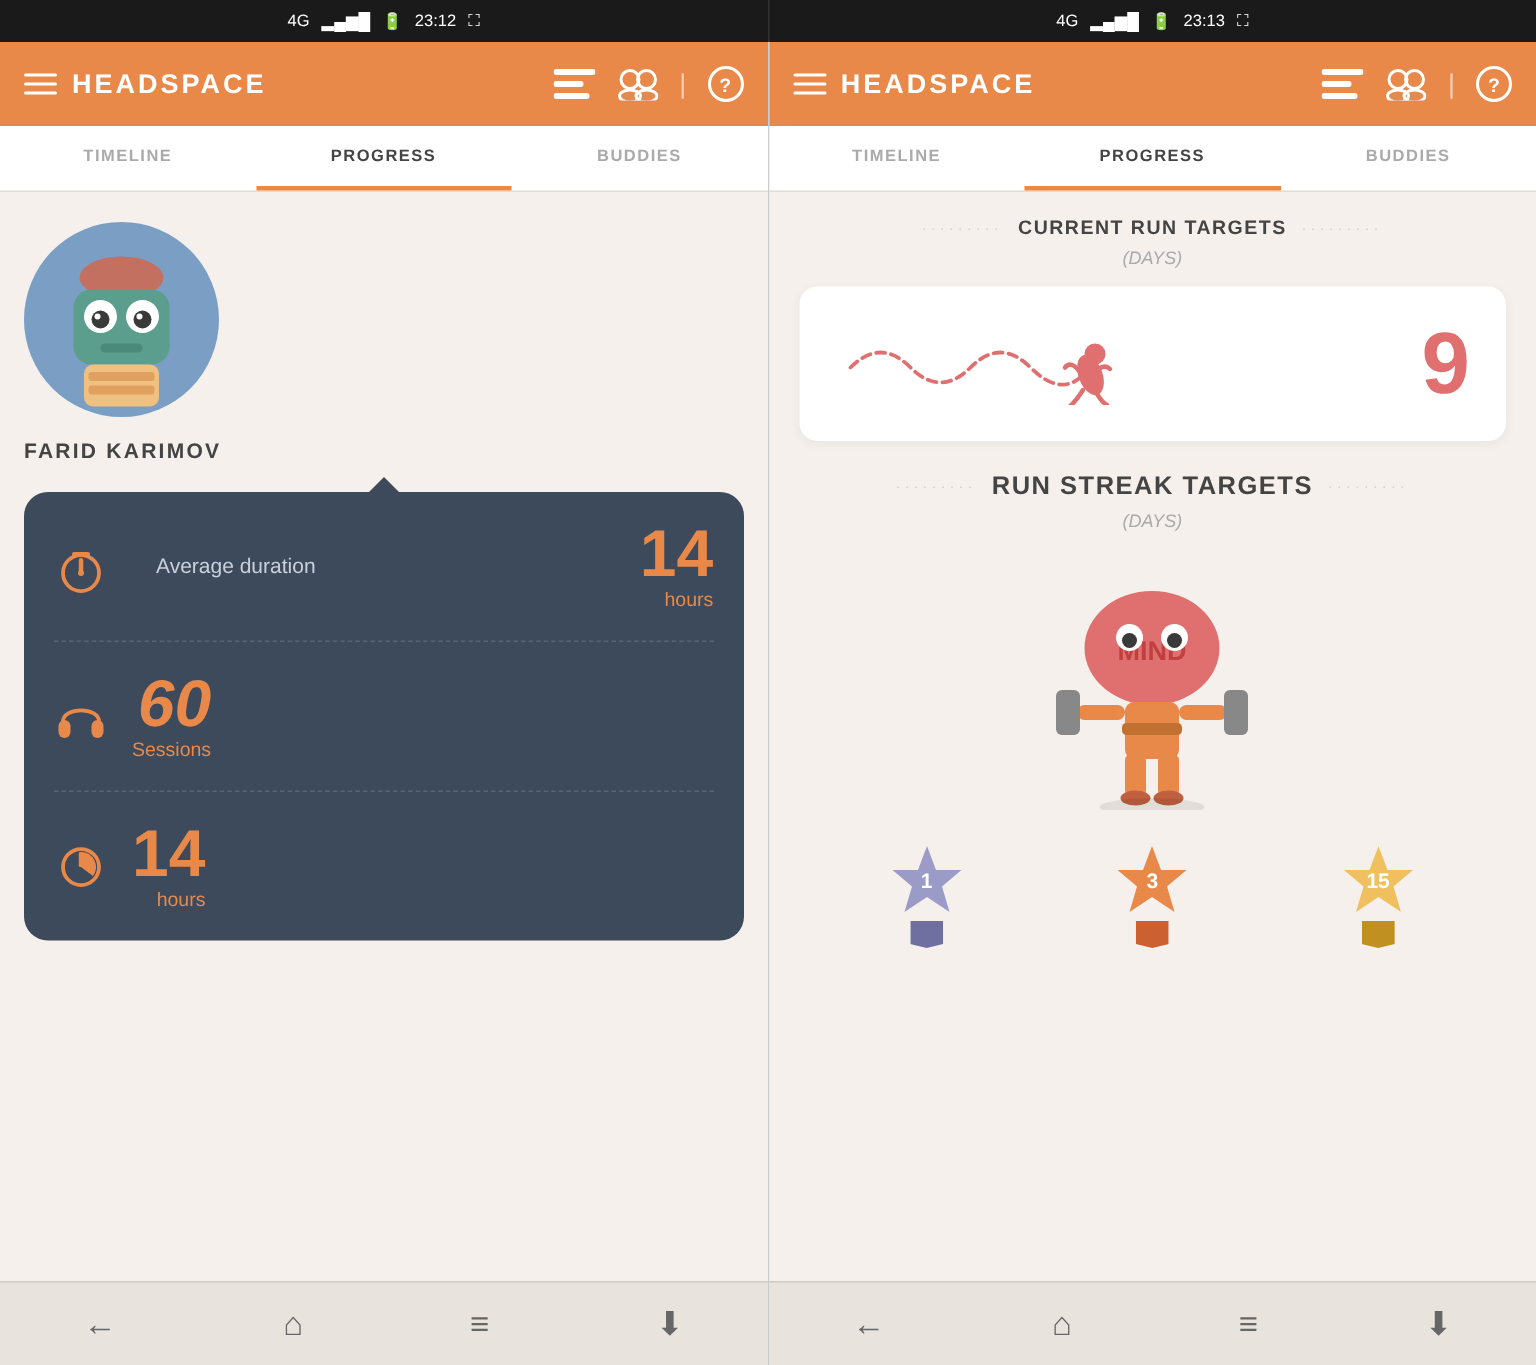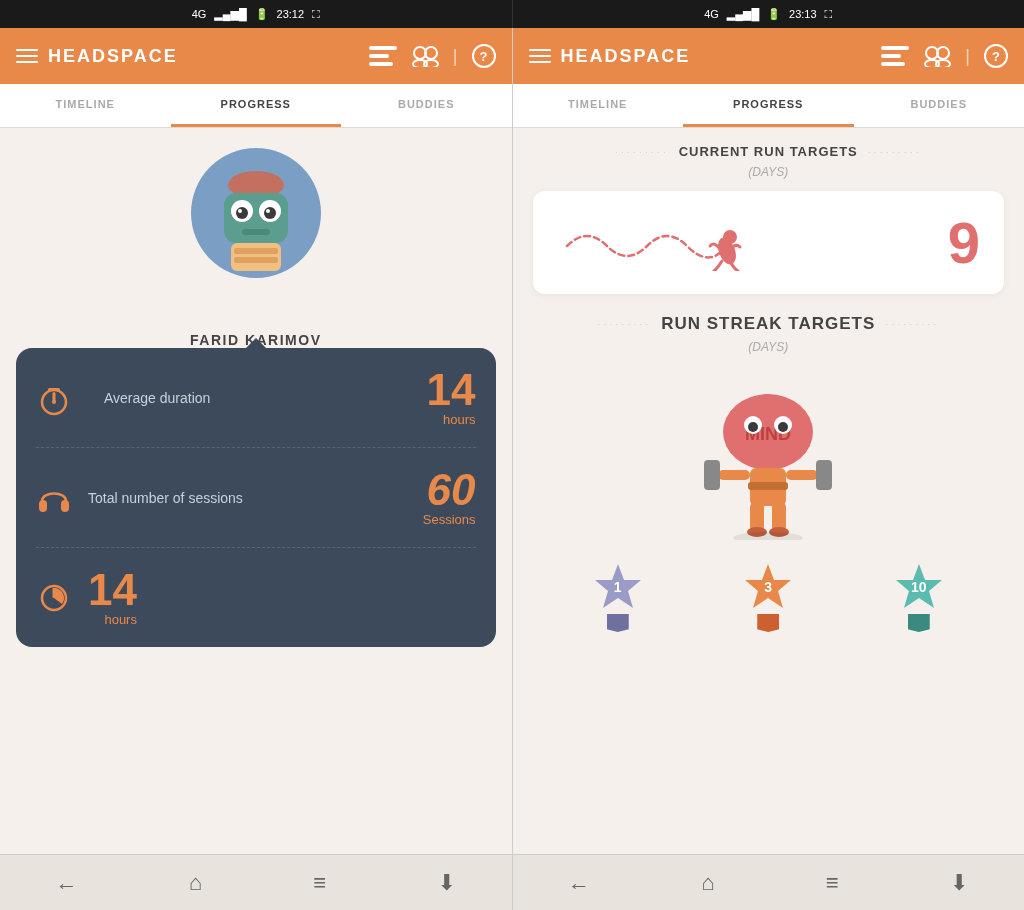--- a/index.html
+++ b/index.html
@@ -58,21 +58,21 @@
     </div>
 
     <div style="display:flex; background:white; border-bottom:1px solid #e0dbd5;">
       <div style="flex:1; text-align:center; padding:14px 0; font-size:11px; font-weight:600; color:#aaa; letter-spacing:1px; cursor:pointer; border-bottom:3px solid transparent;">TIMELINE</div>
       <div style="flex:1; text-align:center; padding:14px 0; font-size:11px; font-weight:600; color:#444; letter-spacing:1px; cursor:pointer; border-bottom:3px solid #E8894A;">PROGRESS</div>
       <div style="flex:1; text-align:center; padding:14px 0; font-size:11px; font-weight:600; color:#aaa; letter-spacing:1px; cursor:pointer; border-bottom:3px solid transparent;">BUDDIES</div>
     </div>
 
     <div style="flex:1; overflow-y:auto; background:#f5f0eb; padding:20px 16px;">
 
-      <div style="display:flex; flex-direction:column; align-items:center; gap:40px;">
+      <div style="display:flex; flex-direction:column; margin-bottom:20px;">
 
         <div style="width:130px; height:130px; border-radius:50%; background:#7B9FC4; display:flex; align-items:center; justify-content:center; margin-bottom:14px; overflow:hidden;">
           <svg width="120" height="120" viewBox="0 0 120 120">
 
             <ellipse cx="60" cy="32" rx="28" ry="14" fill="#C47060"></ellipse>
             <circle cx="60" cy="24" r="6" fill="#C47060"></circle>
 
             <rect x="28" y="40" width="64" height="50" rx="12" fill="#5B9E8E"></rect>
 
             <circle cx="46" cy="58" r="11" fill="white"></circle>
@@ -116,23 +116,20 @@
 
         <div style="border-top:1px dashed rgba(255,255,255,0.15); margin:0 20px;"></div>
 
         <div style="display:flex; align-items:center; padding:20px 20px; gap:16px;">
           <div style="width:36px; display:flex; align-items:center; justify-content:center; flex-shrink:0;">
             <svg width="32" height="30" viewBox="0 0 32 30">
               <path d="M4 18 C4 8 28 8 28 18" fill="none" stroke="#E8894A" stroke-width="2.5" stroke-linecap="round"></path>
               <rect x="1" y="17" width="8" height="12" rx="4" fill="#E8894A"></rect>
               <rect x="23" y="17" width="8" height="12" rx="4" fill="#E8894A"></rect>
             </svg>
-          </div>
-          <div style="flex:1;">
-            <span style="color:#c8d0dc; font-size:14px;">Total number of sessions</span>
           </div>
           <div style="text-align:right;">
             <div style="color:#E8894A; font-size:44px; font-weight:700; line-height:1;font-style:italic;">60</div>
             <div style="color:#E8894A; font-size:13px;">Sessions</div>
           </div>
         </div>
 
         <div style="border-top:1px dashed rgba(255,255,255,0.15); margin:0 20px;"></div>
 
         <div style="display:flex; align-items:center; padding:20px 20px; gap:16px;">
@@ -288,30 +285,30 @@
           <div style="display:flex; flex-direction:column; align-items:center;">
             <div style="position:relative; width:54px; height:54px;">
               <svg width="54" height="54" viewBox="0 0 54 54">
                 <polygon points="27,4 33,20 50,20 37,31 42,48 27,38 12,48 17,31 4,20 21,20" fill="#E8894A"></polygon>
               </svg>
               <span style="position:absolute; top:50%; left:50%; transform:translate(-50%,-50%); color:white; font-size:14px; font-weight:700;">3</span>
             </div>
             <div style="width:22px; height:18px; background:#cc6030; clip-path:polygon(0 0, 100% 0, 100% 85%, 50% 100%, 0 85%);"></div>
           </div>
 
+
           <div style="display:flex; flex-direction:column; align-items:center;">
             <div style="position:relative; width:54px; height:54px;">
               <svg width="54" height="54" viewBox="0 0 54 54">
-                <polygon points="27,4 33,20 50,20 37,31 42,48 27,38 12,48 17,31 4,20 21,20" fill="#5BBBB0"></polygon>
+                <polygon points="27,4 33,20 50,20 37,31 42,48 27,38 12,48 17,31 4,20 21,20" fill="#F0C060"></polygon>
               </svg>
-              <span style="position:absolute; top:50%; left:50%; transform:translate(-50%,-50%); color:white; font-size:14px; font-weight:700;">10</span>
+              <span style="position:absolute; top:50%; left:50%; transform:translate(-50%,-50%); color:white; font-size:14px; font-weight:700;">15</span>
             </div>
-            <div style="width:22px; height:18px; background:#3a8a80; clip-path:polygon(0 0, 100% 0, 100% 85%, 50% 100%, 0 85%);"></div>
-          </div>
-
+            <div style="width:22px; height:18px; background:#c09020; clip-path:polygon(0 0, 100% 0, 100% 85%, 50% 100%, 0 85%);"></div>
+          </div>
         </div>
       </div>
     </div>
 
     <div style="height:56px; background:#e8e3dd; display:flex; align-items:center; justify-content:space-around; border-top:1px solid #d0cbc5;">
       <span style="color:#666; font-size:22px; cursor:pointer;">←</span>
       <span style="color:#666; font-size:22px; cursor:pointer;">⌂</span>
       <span style="color:#666; font-size:22px; cursor:pointer;">≡</span>
       <span style="color:#666; font-size:22px; cursor:pointer;">⬇</span>
     </div>

